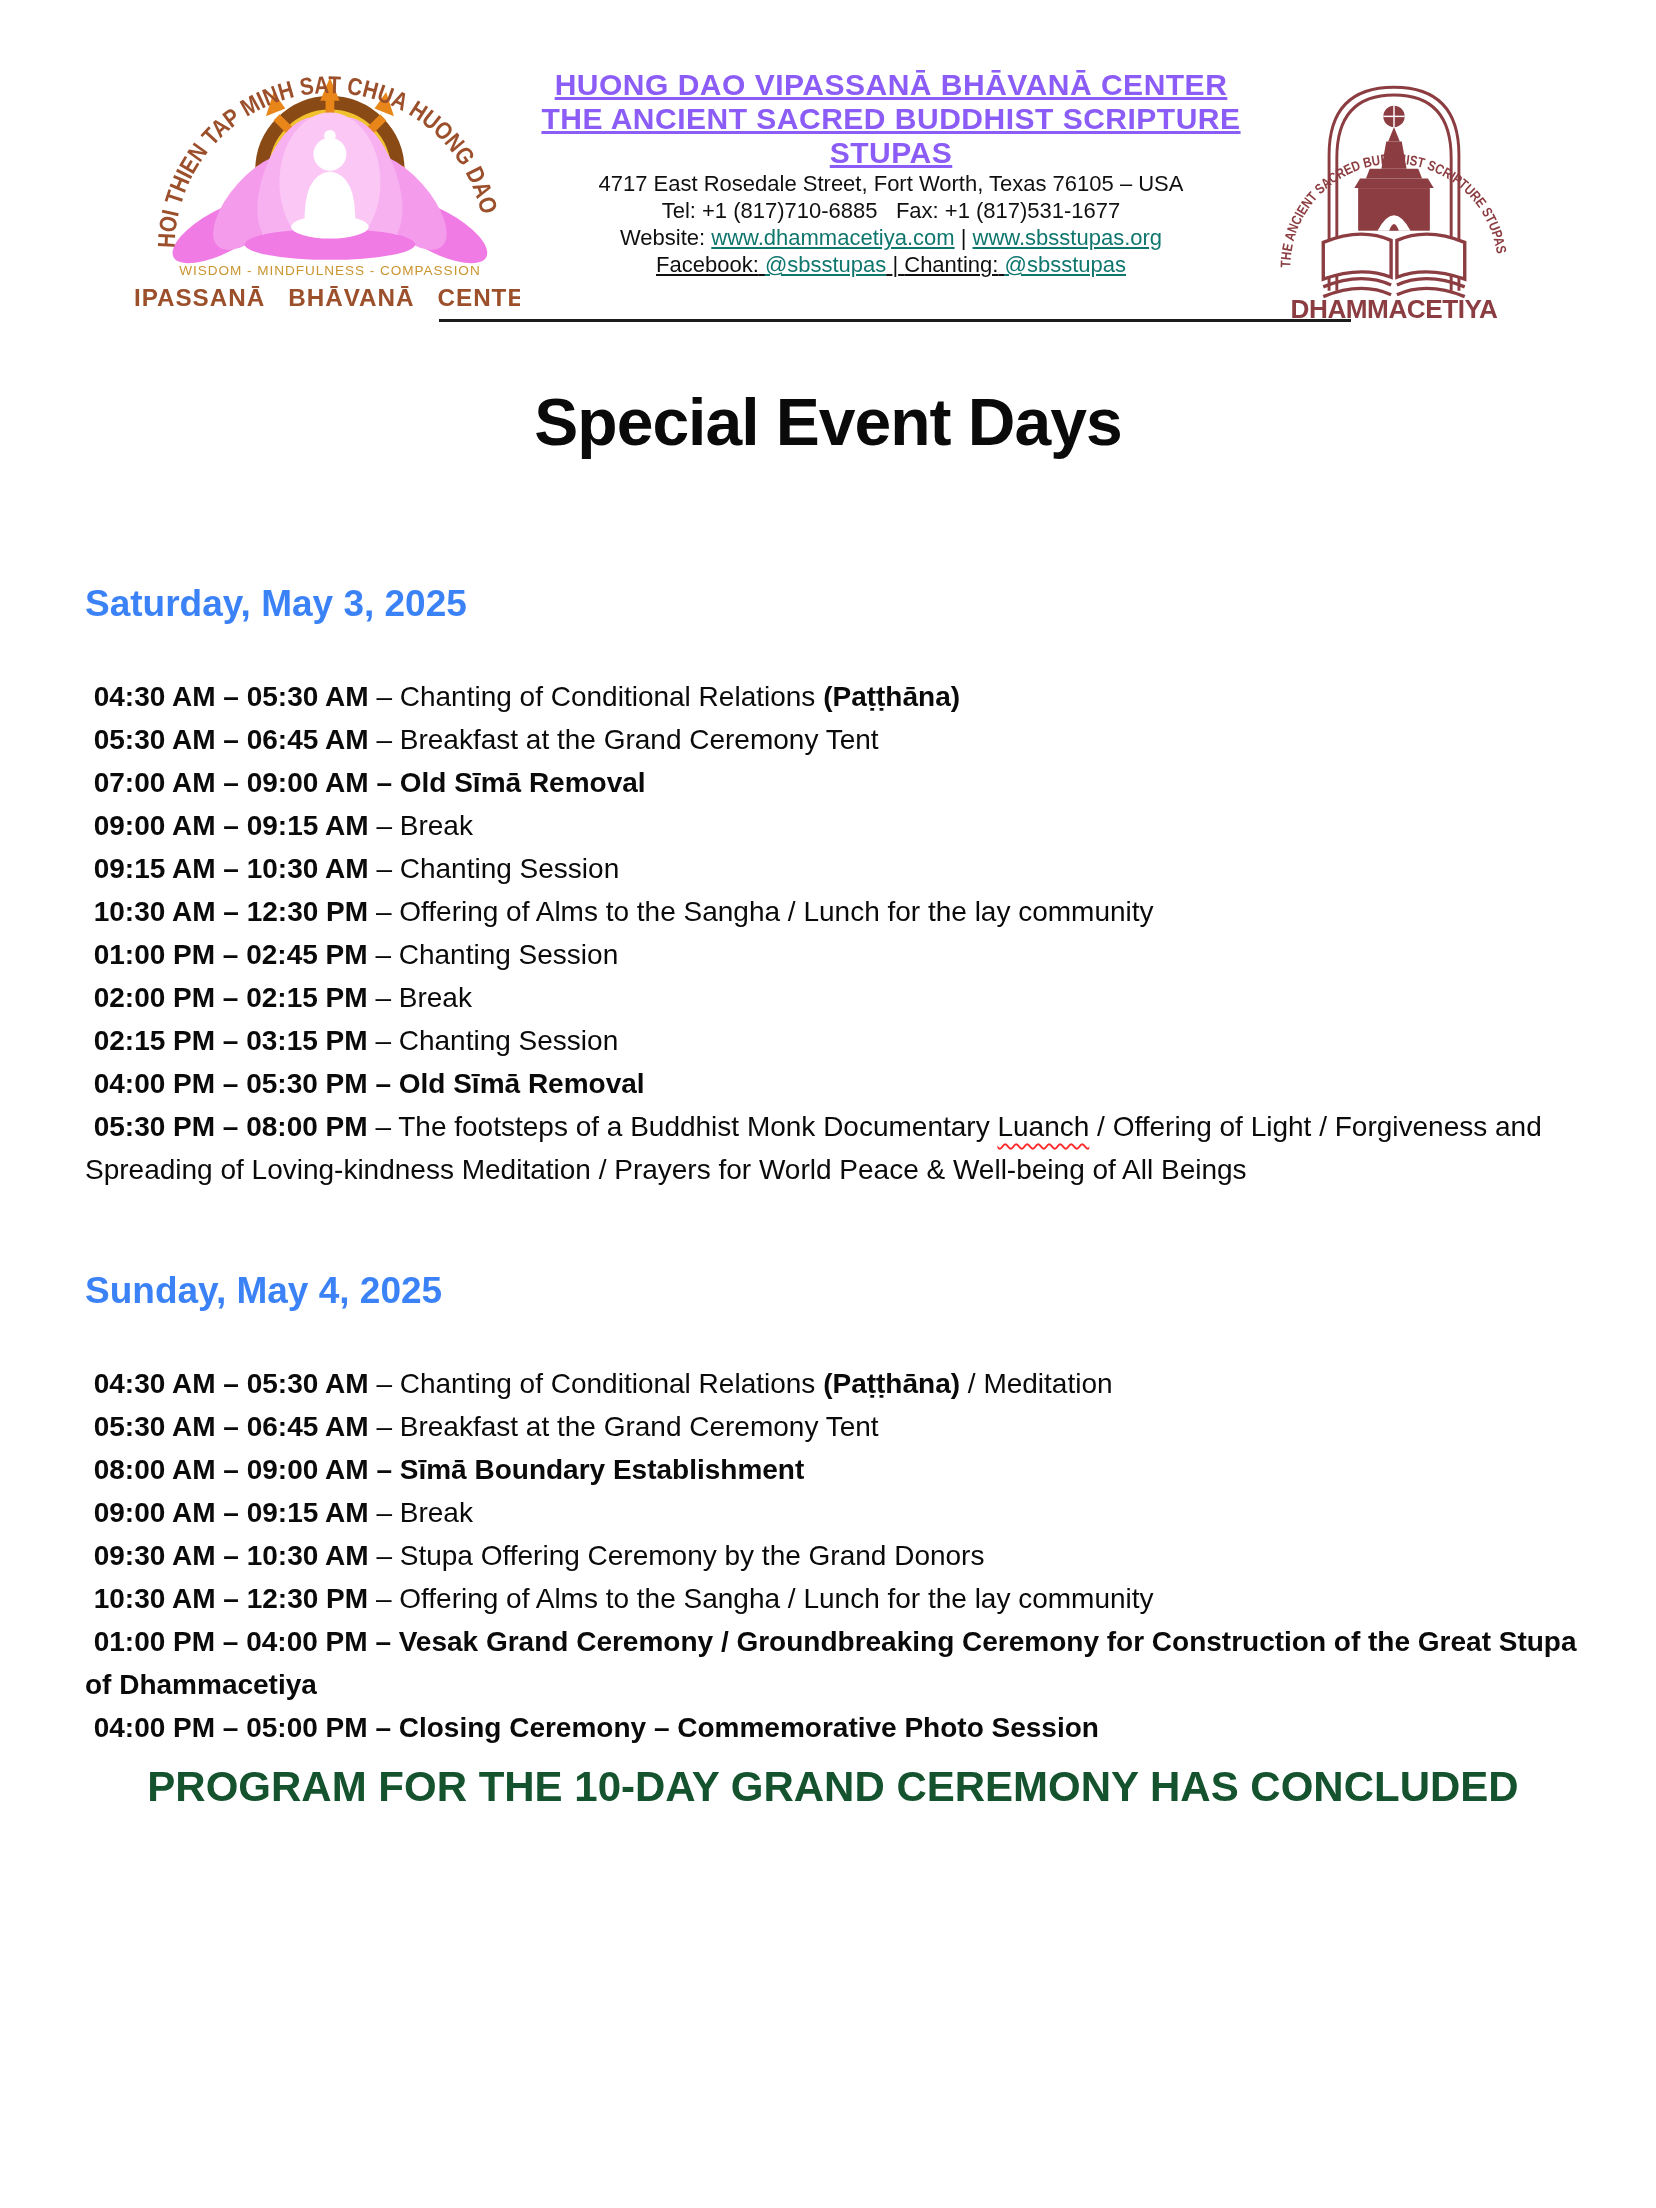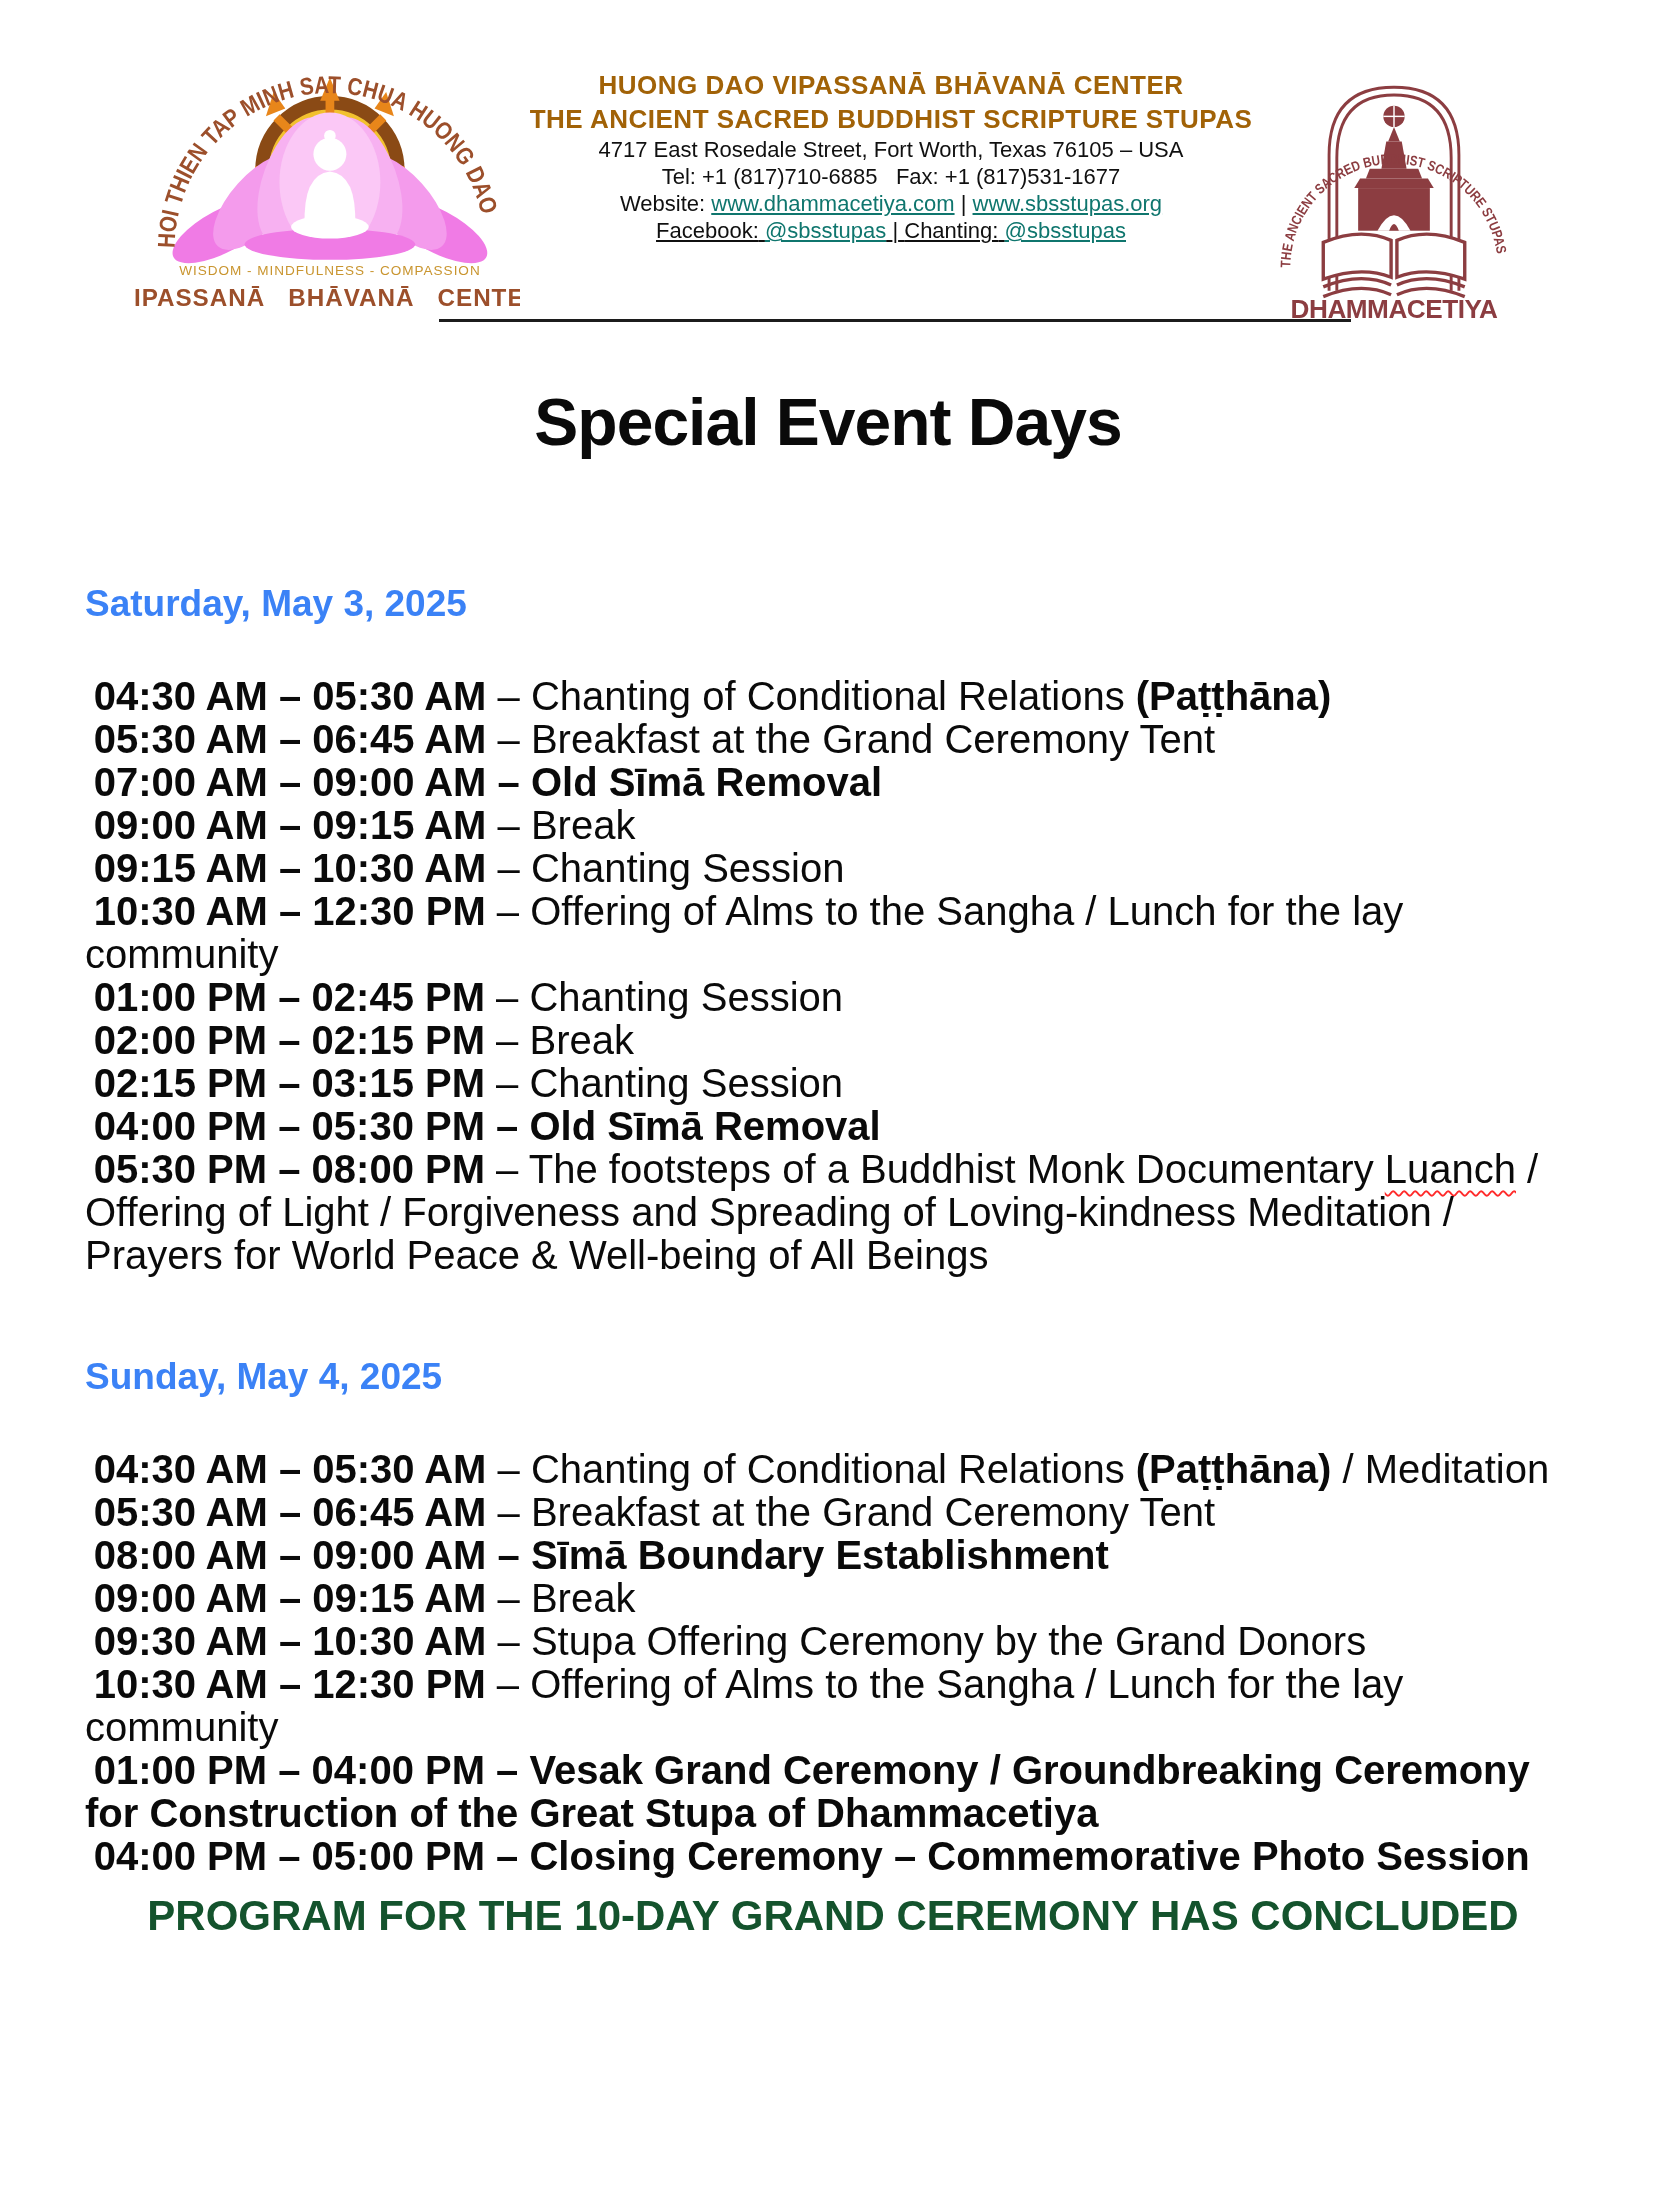--- a/index.html
+++ b/index.html
@@ -3,36 +3,36 @@
 <meta charset="utf-8">
 <style>
   html,body{margin:0;padding:0;background:#ffffff;}
   body{font-family:"Liberation Sans", sans-serif; color:#000;}
   .page{position:relative;width:1656px;height:2209px;background:#fff;overflow:hidden;}
 
   
   .logo-left{position:absolute;left:134px;top:27px;width:386px;height:296px;}
   .logo-right{position:absolute;left:1269px;top:27px;width:250px;height:296px;}
   .header-center{position:absolute;left:503px;top:68px;width:776px;text-align:center;}
-  .org-line{font-weight:bold;font-size:26px;line-height:34px;color:#a16207;letter-spacing:0.5px;}
+  .org-line{font-weight:bold;font-size:30px;line-height:34px;color:#8b5cf6;letter-spacing:0.5px;text-decoration:underline;}
   .contact{font-size:22px;line-height:27px;color:#101010;}
   .link{color:#0f766e;text-decoration:underline;cursor:pointer;}
   .u{text-decoration:underline;}
   .header-rule{position:absolute;left:439px;top:319px;width:912px;height:0;border-top:3.9px solid #1c1c1c;}
 
   
   .doc-title{position:absolute;top:384px;left:0;width:100%;text-align:center;
              font-size:66px;font-weight:bold;letter-spacing:-1px;color:#0a0a0a;}
 
   
   .content{position:absolute;left:85px;top:582px;width:1496px;}
   .section-heading{color:#3b82f6;font-weight:bold;font-size:37px;line-height:43px;margin:0 0 50px 0;}
   .schedule + .section-heading{margin-top:78px;}
   .schedule{margin:0;}
-  .schedule .line{font-size:40px;line-height:43px;text-indent:8.7px;color:#0a0a0a;}
+  .schedule .line{font-size:28px;line-height:43px;text-indent:8.7px;color:#0a0a0a;}
   .b{font-weight:bold;}
   .sq{text-decoration:underline;text-decoration-style:wavy;text-decoration-color:#ff2a2a;
       text-decoration-thickness:1.9px;text-underline-offset:6.8px;}
   .footer-line{margin-top:13.6px;text-align:center;font-weight:bold;font-size:42px;color:#14532d;}
 
   
   .logo-left svg text, .logo-right svg text{font-family:"Liberation Sans", sans-serif;}
 </style>
 </head>
 <body>

